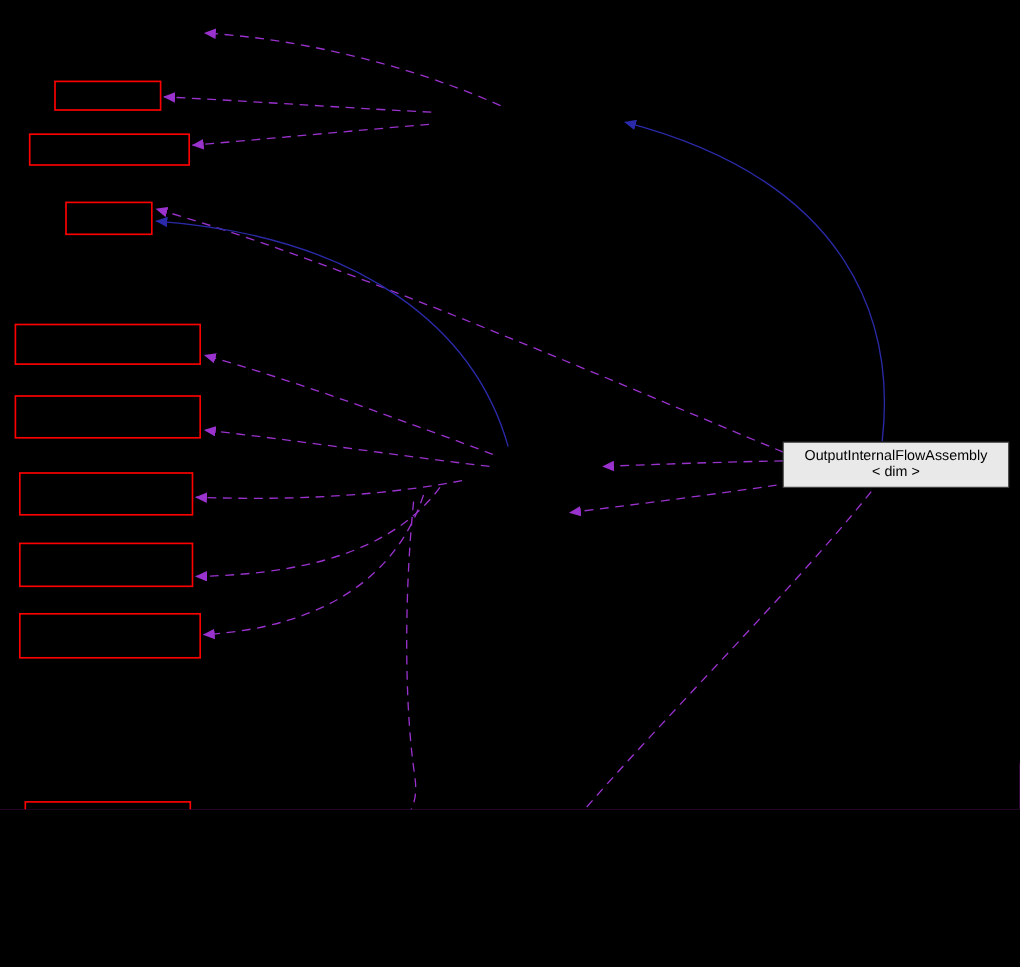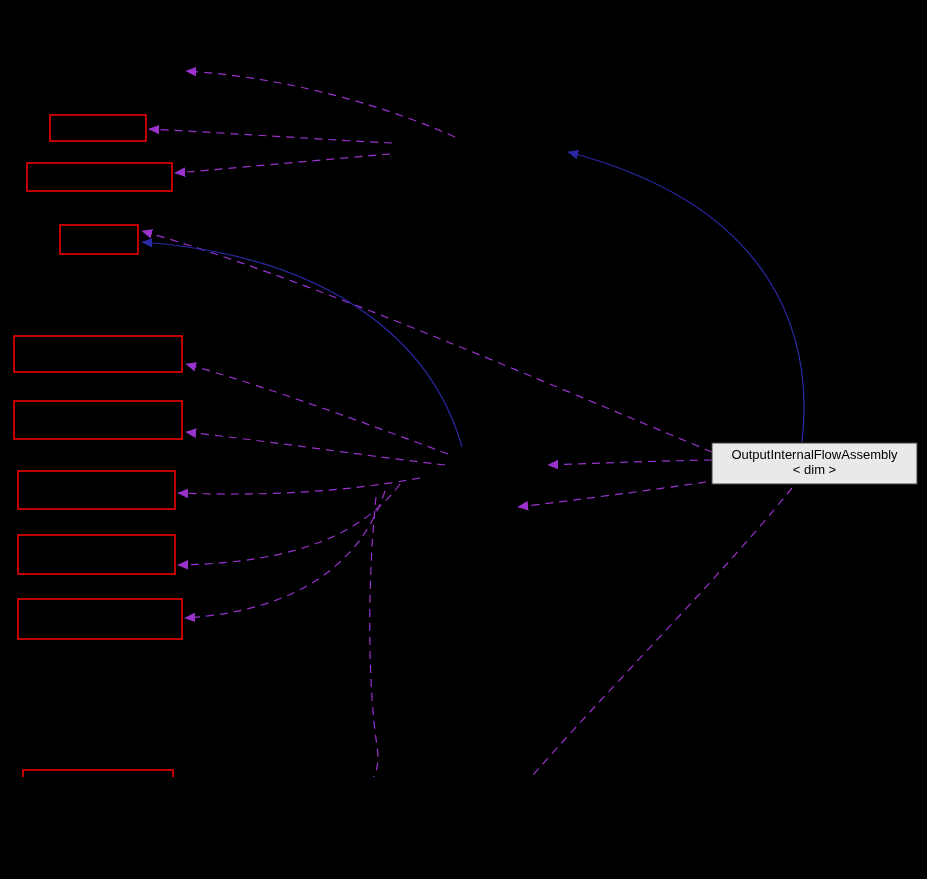--- a/index.html
+++ b/index.html
@@ -7,21 +7,20 @@
     padding: 0;
     background: #000000;
   }
   .stage {
     position: relative;
     width: 927px;
     height: 736px;
     background: #a21caf;
     overflow: hidden;
     font-family: "Liberation Sans", sans-serif;
-    margin-top: 41px;
   }
   svg { display: block; }
   .edges-usage path {
     fill: none;
     stroke-width: 1.2;
     stroke-dasharray: 8,6;
   }
   .edges-inherit path {
     fill: none;
     stroke-width: 1.2;

